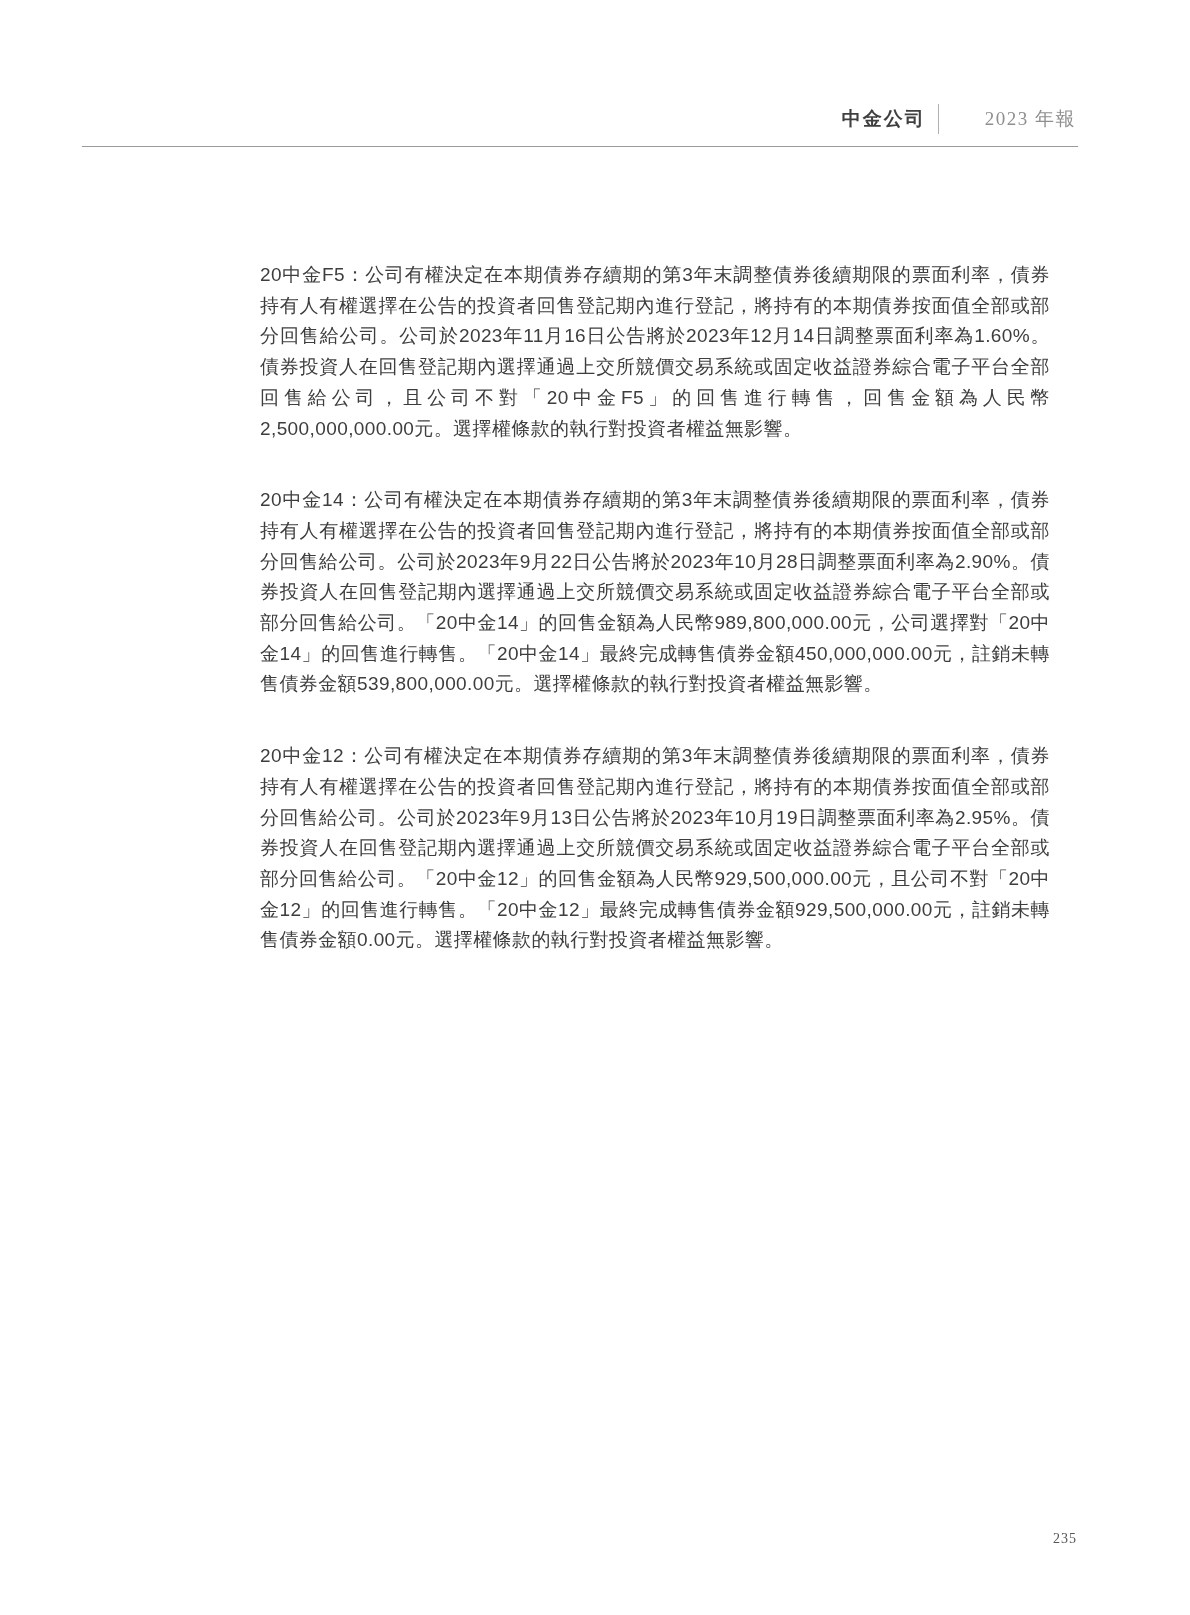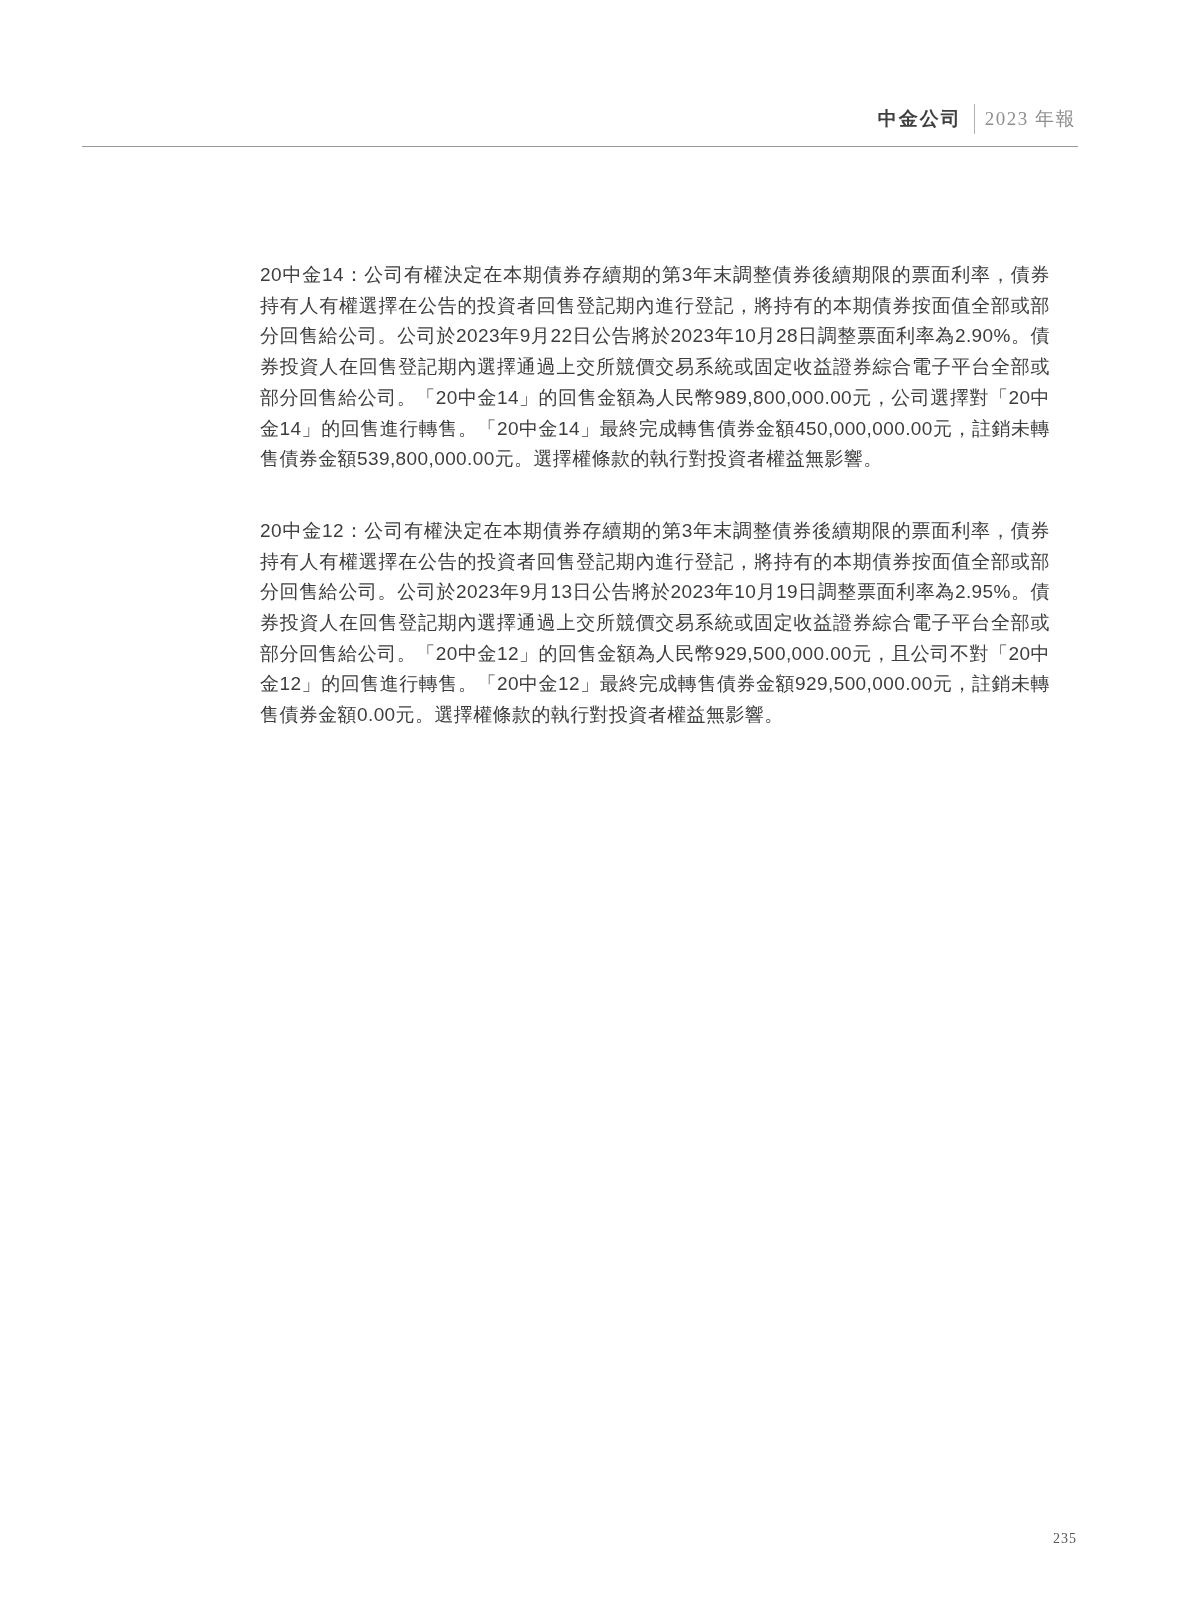--- a/index.html
+++ b/index.html
@@ -34,20 +34,21 @@
   .header-divider {
     width: 1px;
     height: 30px;
     background: #b0b0b0;
     margin: 0 10px 0 12px;
   }
   .header-report {
     color: #8f8f8f;
     letter-spacing: 1.5px;
     font-weight: 400;
+    margin-left: 36px;
   }
   .header-rule {
     position: absolute;
     top: 146px;
     left: 82px;
     right: 112px;
     height: 1px;
     background: #9a9a9a;
   }
 
@@ -85,17 +86,18 @@
 
 <header class="page-header">
   <span class="header-company">中金公司</span>
   <span class="header-divider"></span>
   <span class="header-report">2023 年報</span>
 </header>
 
 <div class="header-rule"></div>
 
 <main class="content">
+  <p>20中金F5：公司有權決定在本期債券存續期的第3年末調整債券後續期限的票面利率，債券持有人有權選擇在公告的投資者回售登記期內進行登記，將持有的本期債券按面值全部或部分回售給公司。公司於2023年11月16日公告將於2023年12月14日調整票面利率為1.60%。債券投資人在回售登記期內選擇通過上交所競價交易系統或固定收益證券綜合電子平台全部回售給公司，且公司不對「20中金F5」的回售進行轉售，回售金額為人民幣2,500,000,000.00元。選擇權條款的執行對投資者權益無影響。</p>
   <p>20中金14：公司有權決定在本期債券存續期的第3年末調整債券後續期限的票面利率，債券持有人有權選擇在公告的投資者回售登記期內進行登記，將持有的本期債券按面值全部或部分回售給公司。公司於2023年9月22日公告將於2023年10月28日調整票面利率為2.90%。債券投資人在回售登記期內選擇通過上交所競價交易系統或固定收益證券綜合電子平台全部或部分回售給公司。「20中金14」的回售金額為人民幣989,800,000.00元，公司選擇對「20中金14」的回售進行轉售。「20中金14」最終完成轉售債券金額450,000,000.00元，註銷未轉售債券金額539,800,000.00元。選擇權條款的執行對投資者權益無影響。</p>
   <p>20中金12：公司有權決定在本期債券存續期的第3年末調整債券後續期限的票面利率，債券持有人有權選擇在公告的投資者回售登記期內進行登記，將持有的本期債券按面值全部或部分回售給公司。公司於2023年9月13日公告將於2023年10月19日調整票面利率為2.95%。債券投資人在回售登記期內選擇通過上交所競價交易系統或固定收益證券綜合電子平台全部或部分回售給公司。「20中金12」的回售金額為人民幣929,500,000.00元，且公司不對「20中金12」的回售進行轉售。「20中金12」最終完成轉售債券金額929,500,000.00元，註銷未轉售債券金額0.00元。選擇權條款的執行對投資者權益無影響。</p>
 </main>
 
 <div class="page-number">235</div>
 
 </body></html>

